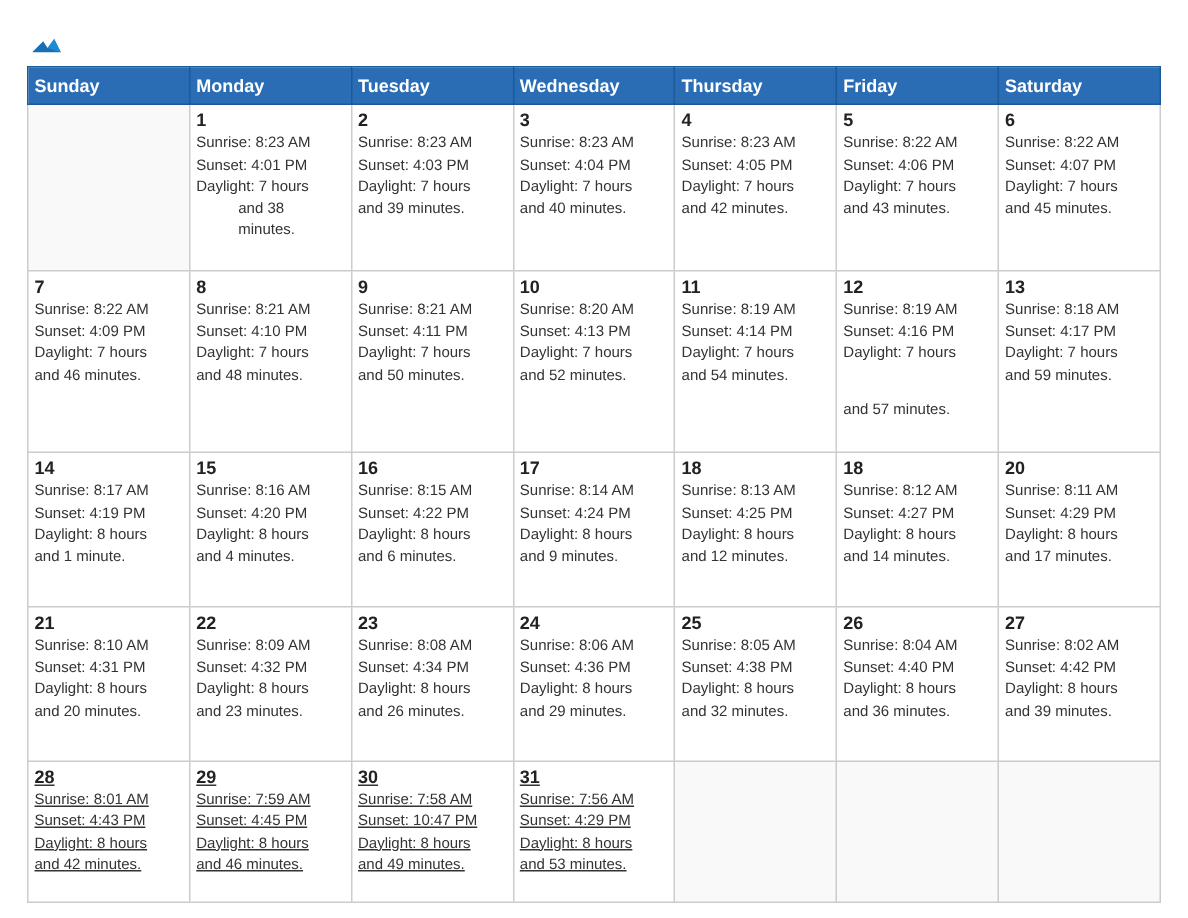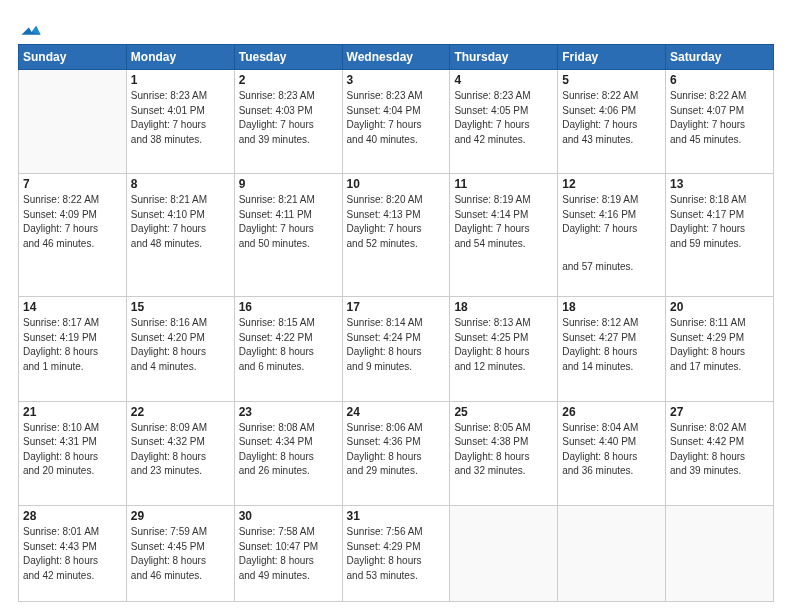--- a/index.html
+++ b/index.html
@@ -87,20 +87,21 @@
       color: #222;
       display: block;
       margin-bottom: 2px;
     }
     .cell-text {
       line-height: 1.45;
       font-size: 10px;
     }
     .last-row td {
       height: 80px;
+      text-decoration: underline;
     }
   </style>
 </head>
 <body>
 
 <div class="page">
   <div class="header">
     <div class="logo">
       <div style="display:flex; flex-direction:column; align-items:flex-start;">
         <div style="display:flex; align-items:center;">
@@ -133,21 +134,21 @@
     </thead>
     <tbody id="calendar-body">
     <tr>
           <td class="empty"></td>
           <td>
             <span class="day-number">1</span>
             <div class="cell-text">
               <span style="display: block;">Sunrise: 8:23 AM</span>
               <span style="display: block;">Sunset: 4:01 PM</span>
               <span style="display: block;">Daylight: 7 hours</span>
-              <span style="display: block;">and 38 minutes.</span>
+              <span style="display: block; margin-left: 28px;">and 38 minutes.</span>
             </div>
           </td>
           <td>
             <span class="day-number">2</span>
             <div class="cell-text">
               <span style="display: block;">Sunrise: 8:23 AM</span>
               <span style="display: block;">Sunset: 4:03 PM</span>
               <span style="display: block;">Daylight: 7 hours</span>
               <span style="display: block;">and 39 minutes.</span>
             </div>

